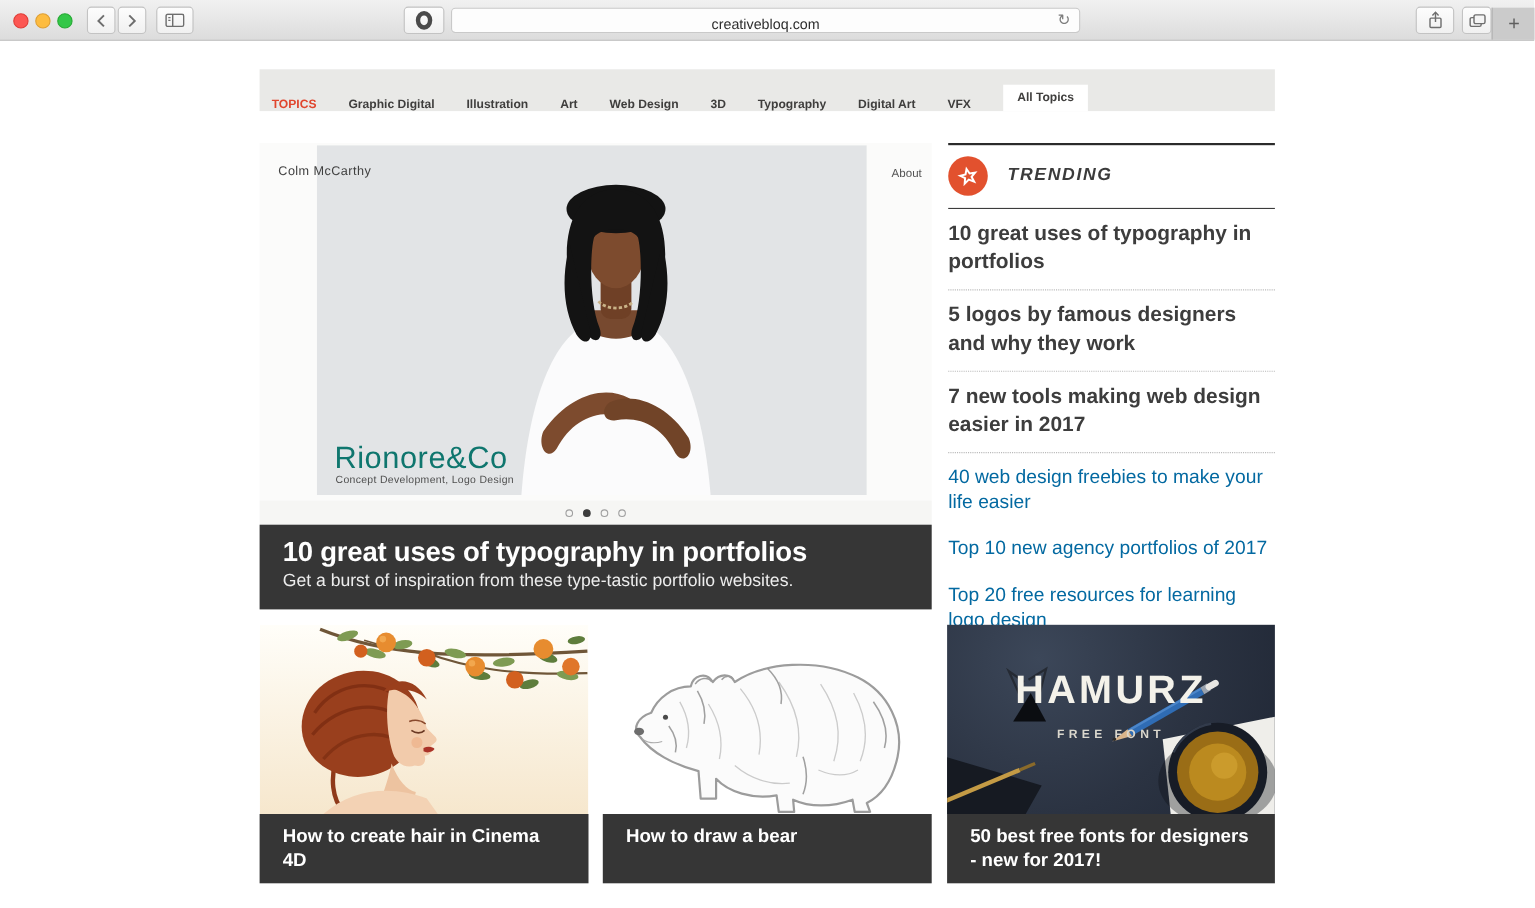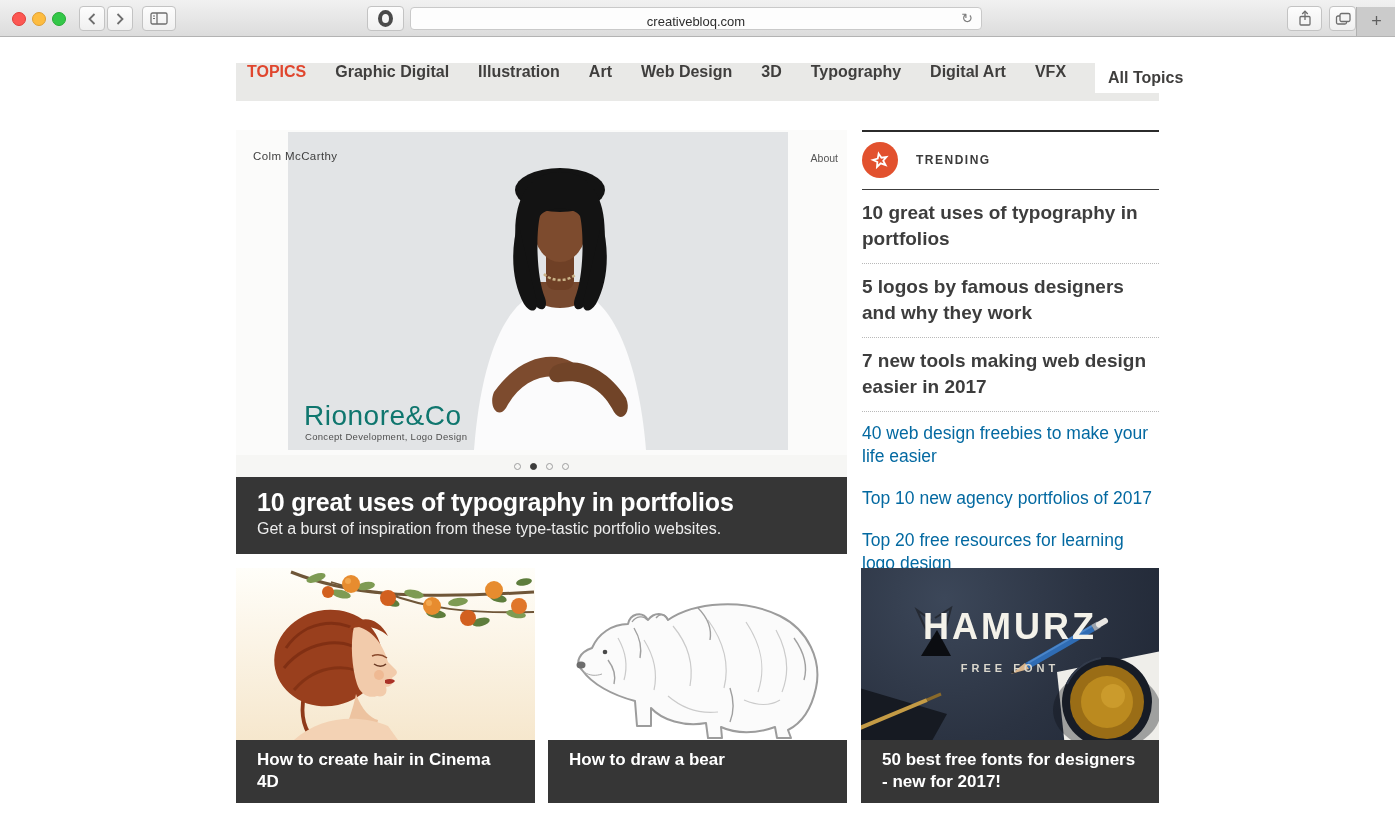--- a/index.html
+++ b/index.html
@@ -28,22 +28,22 @@
     background:#fdfdfd;border:1px solid #c9c9c9;border-radius:4px;
     display:flex;align-items:flex-end;justify-content:center;}
   .urltext{font-size:13px;color:#2d2d2d;}
   .reload{position:absolute;right:8px;top:2px;font-size:14px;color:#7d7d7d;}
   .newtab{position:absolute;left:1356px;top:7px;width:39px;height:29px;background:#cbcbcb;
     border-left:1px solid #b0b0b0;display:flex;align-items:center;justify-content:center;
     font-size:18px;color:#5f5f5f;}
 
   
   .topics-bar{position:absolute;left:236px;top:63px;width:923px;height:38px;background:#e9e9e7;
-    display:flex;align-items:flex-start;gap:29px;padding-left:11px;box-sizing:border-box;
-    font-size:16px;font-weight:bold;color:#3f3e3d;}
+    display:flex;align-items:flex-end;gap:29px;padding-left:11px;box-sizing:border-box;
+    font-size:11px;font-weight:bold;color:#3f3e3d;}
   .topics-label{color:#e0462e;}
   .nav-item{white-space:nowrap;}
   .nav-item.active{background:#fff;padding:6px 13px;}
 
   
   .hero-img{position:absolute;left:236px;top:130px;width:611px;height:325px;background:#fbfbfa;overflow:hidden;}
   .hero-panel{position:absolute;left:52px;top:2px;width:500px;height:318px;}
   .hero-sitename{position:absolute;left:17px;top:20px;font-size:11.5px;color:#3f3f3f;letter-spacing:.4px;}
   .hero-about{position:absolute;right:9px;top:22px;font-size:10.5px;color:#555;}
   .hero-brand{position:absolute;left:68px;top:270px;font-size:28px;font-weight:400;color:#0f766e;letter-spacing:.5px;}
@@ -55,21 +55,21 @@
   .hero-caption{position:absolute;left:236px;top:477px;width:611px;height:77px;background:#363636;
     box-sizing:border-box;padding:9px 20px 0 21px;}
   .hero-title{margin:0;font-size:25px;line-height:32px;font-weight:bold;color:#fff;letter-spacing:-.2px;}
   .hero-sub{margin:2px 0 0;font-size:16px;color:#ededed;}
 
   
   .trending{position:absolute;left:862px;top:130px;width:297px;border-top:2px solid #2b2b2b;}
   .tr-head{display:flex;align-items:center;gap:18px;padding:10px 0 11px;border-bottom:1px solid #3c3c3c;}
   .tr-circle{width:36px;height:36px;border-radius:50%;background:#e2512e;
     display:flex;align-items:center;justify-content:center;}
-  .tr-title{font-size:12px;font-weight:bold;letter-spacing:1.5px;color:#3b3b3b;}
+  .tr-title{font-size:16px;font-weight:bold;letter-spacing:1.5px;color:#3b3b3b;font-style:italic;}
   .t-item{font-size:17.5px;line-height:23px;color:#0369a1;padding:10px 0 9px;cursor:pointer;}
   .t-item.bold{font-size:19px;line-height:26px;font-weight:bold;color:#3d3d3d;padding:10px 0 11px;}
   .t-item.sep{border-bottom:1px dotted #b9b9b9;}
 
   
   .card{position:absolute;top:568px;}
   .card-img{position:relative;width:100%;height:172px;overflow:hidden;}
   .card-cap{width:100%;height:63px;background:#363636;box-sizing:border-box;padding:9px 20px 0 21px;}
   .card-cap h3{margin:0;font-size:17px;line-height:22px;font-weight:bold;color:#fff;}
   .c1{left:236px;width:299px;}

